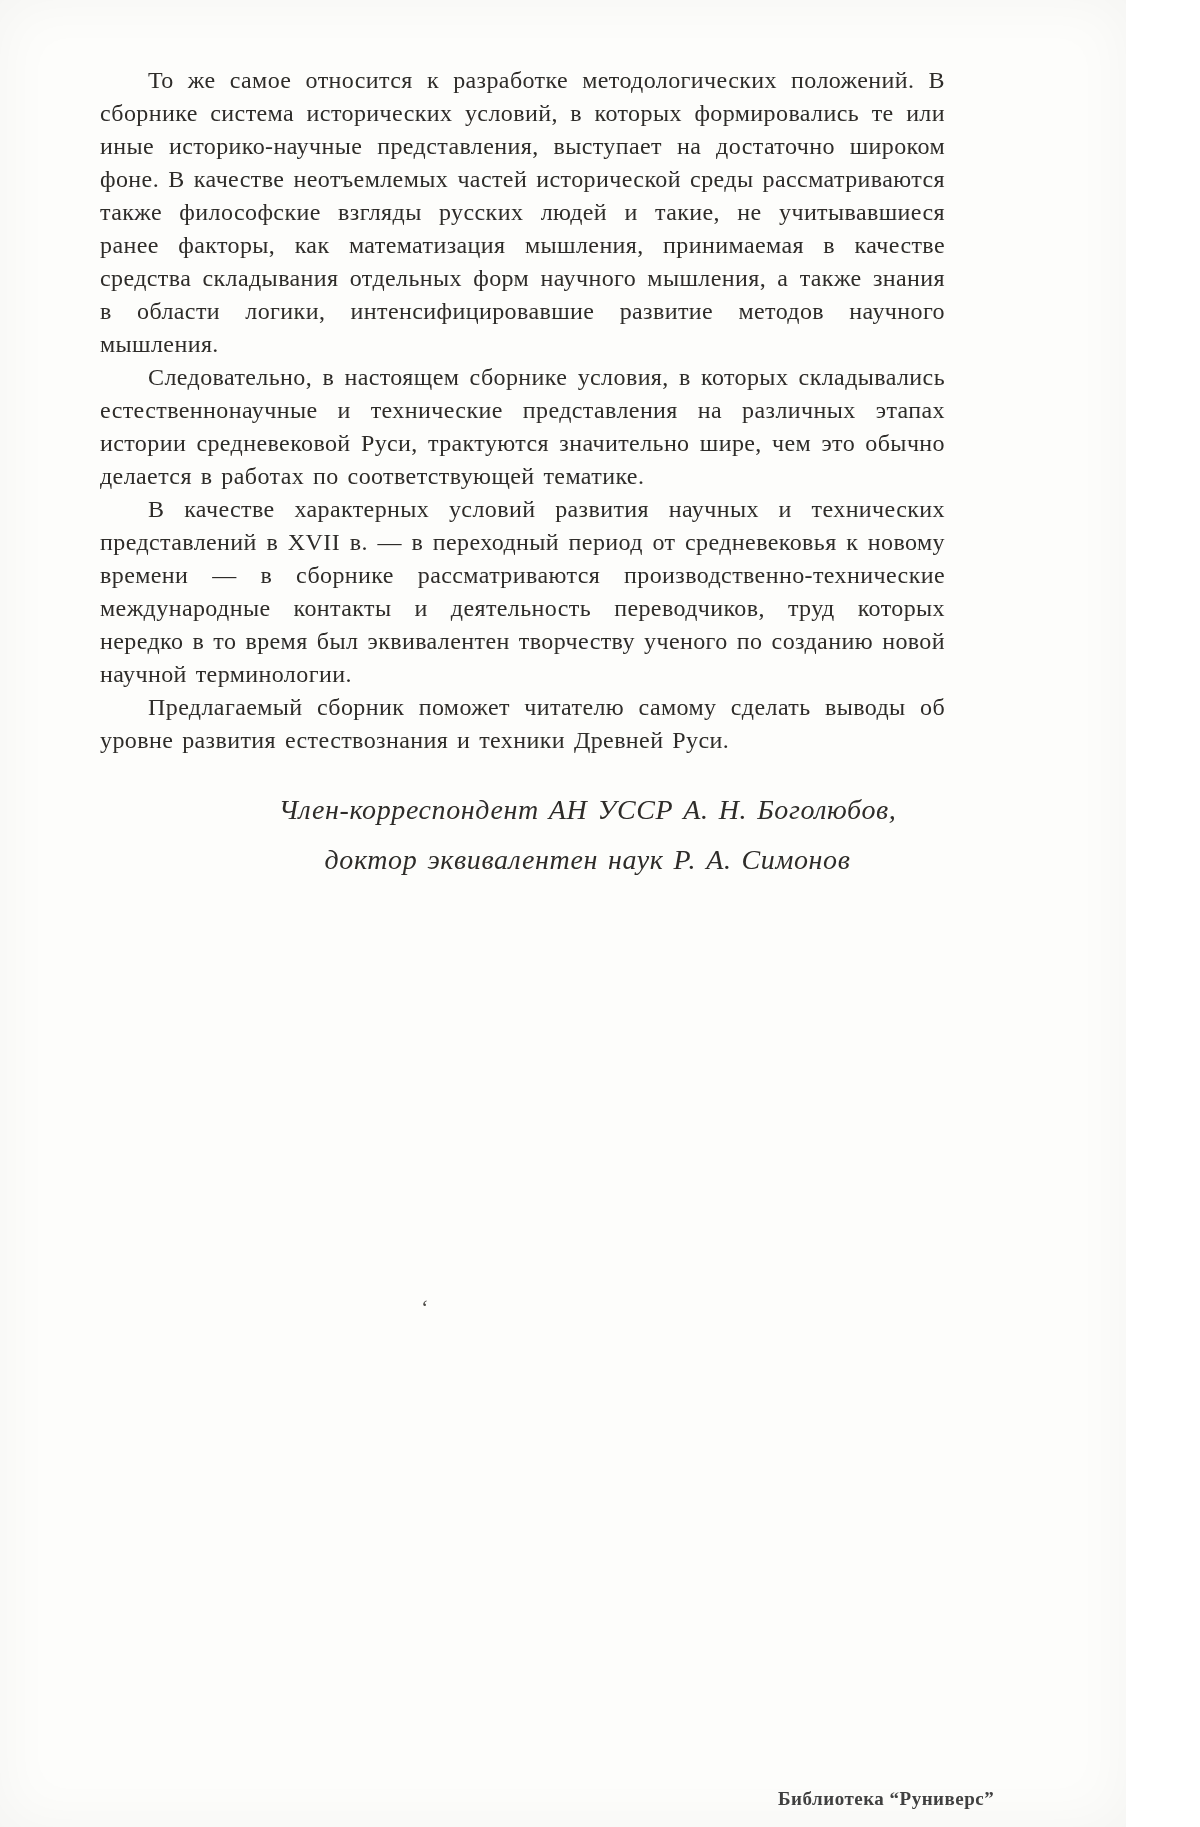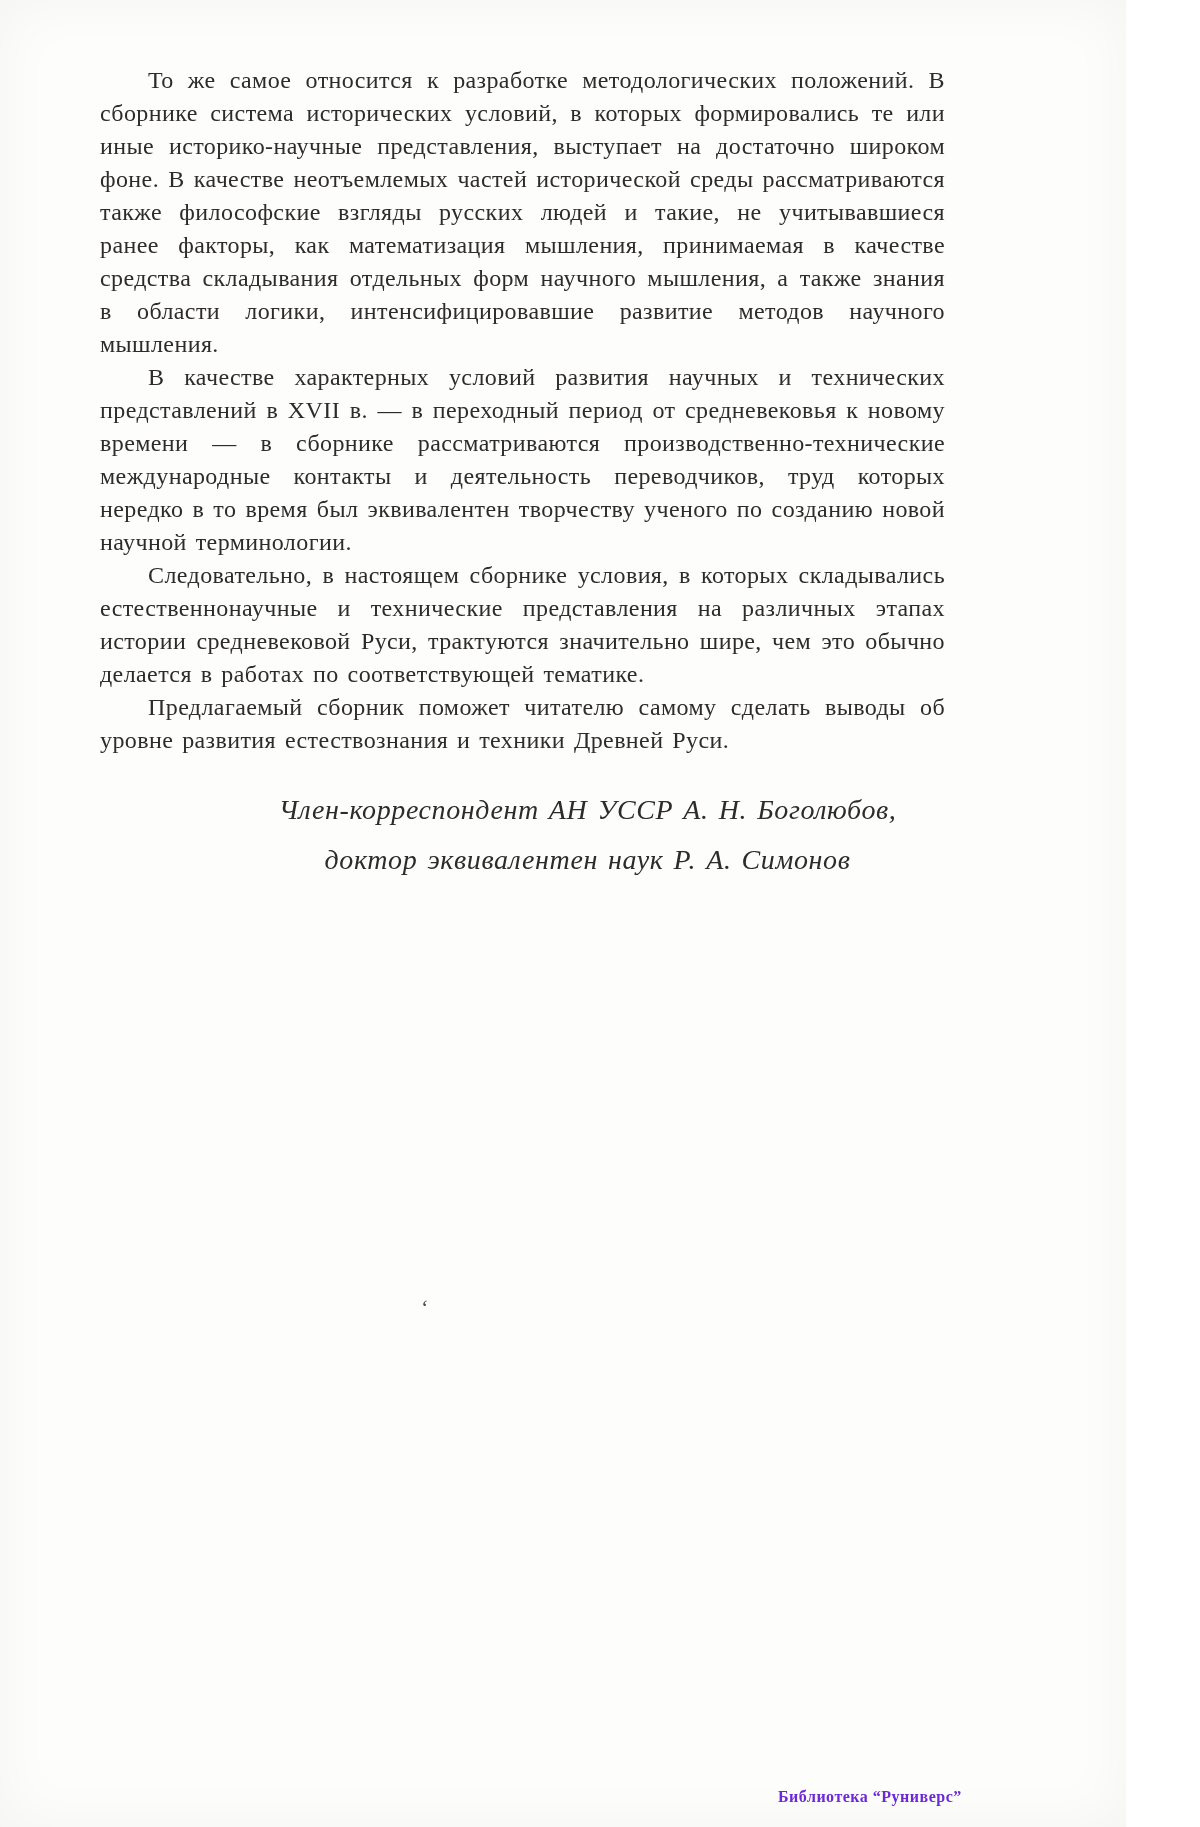--- a/index.html
+++ b/index.html
@@ -53,38 +53,38 @@
     font-size: 22px;
     color: #4a4844;
     font-style: italic;
   }
   .watermark {
     position: absolute;
     left: 778px;
     top: 1788px;
     font-family: "Liberation Serif", "DejaVu Serif", serif;
     font-weight: bold;
-    font-size: 16px;
-    color: #6d28d9;
+    font-size: 19px;
+    color: #404040;
     letter-spacing: 0.5px;
     white-space: nowrap;
   }
 </style>
 </head>
 <body>
 
 <div class="page">
 
   <div class="text-block">
 
     <p class="para">То же самое относится к разработке методологических положений. В сборнике система исторических условий, в которых формировались те или иные историко-научные представления, выступает на достаточно широком фоне. В качестве неотъемлемых частей исторической среды рассматриваются также философские взгляды русских людей и такие, не учитывавшиеся ранее факторы, как математизация мышления, принимаемая в качестве средства складывания отдельных форм научного мышления, а также знания в области логики, интенсифицировавшие развитие методов научного мышления.</p>
 
+    <p class="para">Следовательно, в настоящем сборнике условия, в которых складывались естественнонаучные и технические представления на различных этапах истории средневековой Руси, трактуются значительно шире, чем это обычно делается в работах по соответствующей тематике.</p>
+
     <p class="para">В качестве характерных условий развития научных и технических представлений в XVII в. — в переходный период от средневековья к новому времени — в сборнике рассматриваются производственно-технические международные контакты и деятельность переводчиков, труд которых нередко в то время был эквивалентен творчеству ученого по созданию новой научной терминологии.</p>
-
-    <p class="para">Следовательно, в настоящем сборнике условия, в которых складывались естественнонаучные и технические представления на различных этапах истории средневековой Руси, трактуются значительно шире, чем это обычно делается в работах по соответствующей тематике.</p>
 
     <p class="para">Предлагаемый сборник поможет читателю самому сделать выводы об уровне развития естествознания и техники Древней Руси.</p>
 
     <div class="signature-block">
       <div class="sig-line">Член-корреспондент АН УССР А. Н. Боголюбов,</div>
       <div class="sig-line">доктор эквивалентен наук Р. А. Симонов</div>
     </div>
 
   </div>
 

